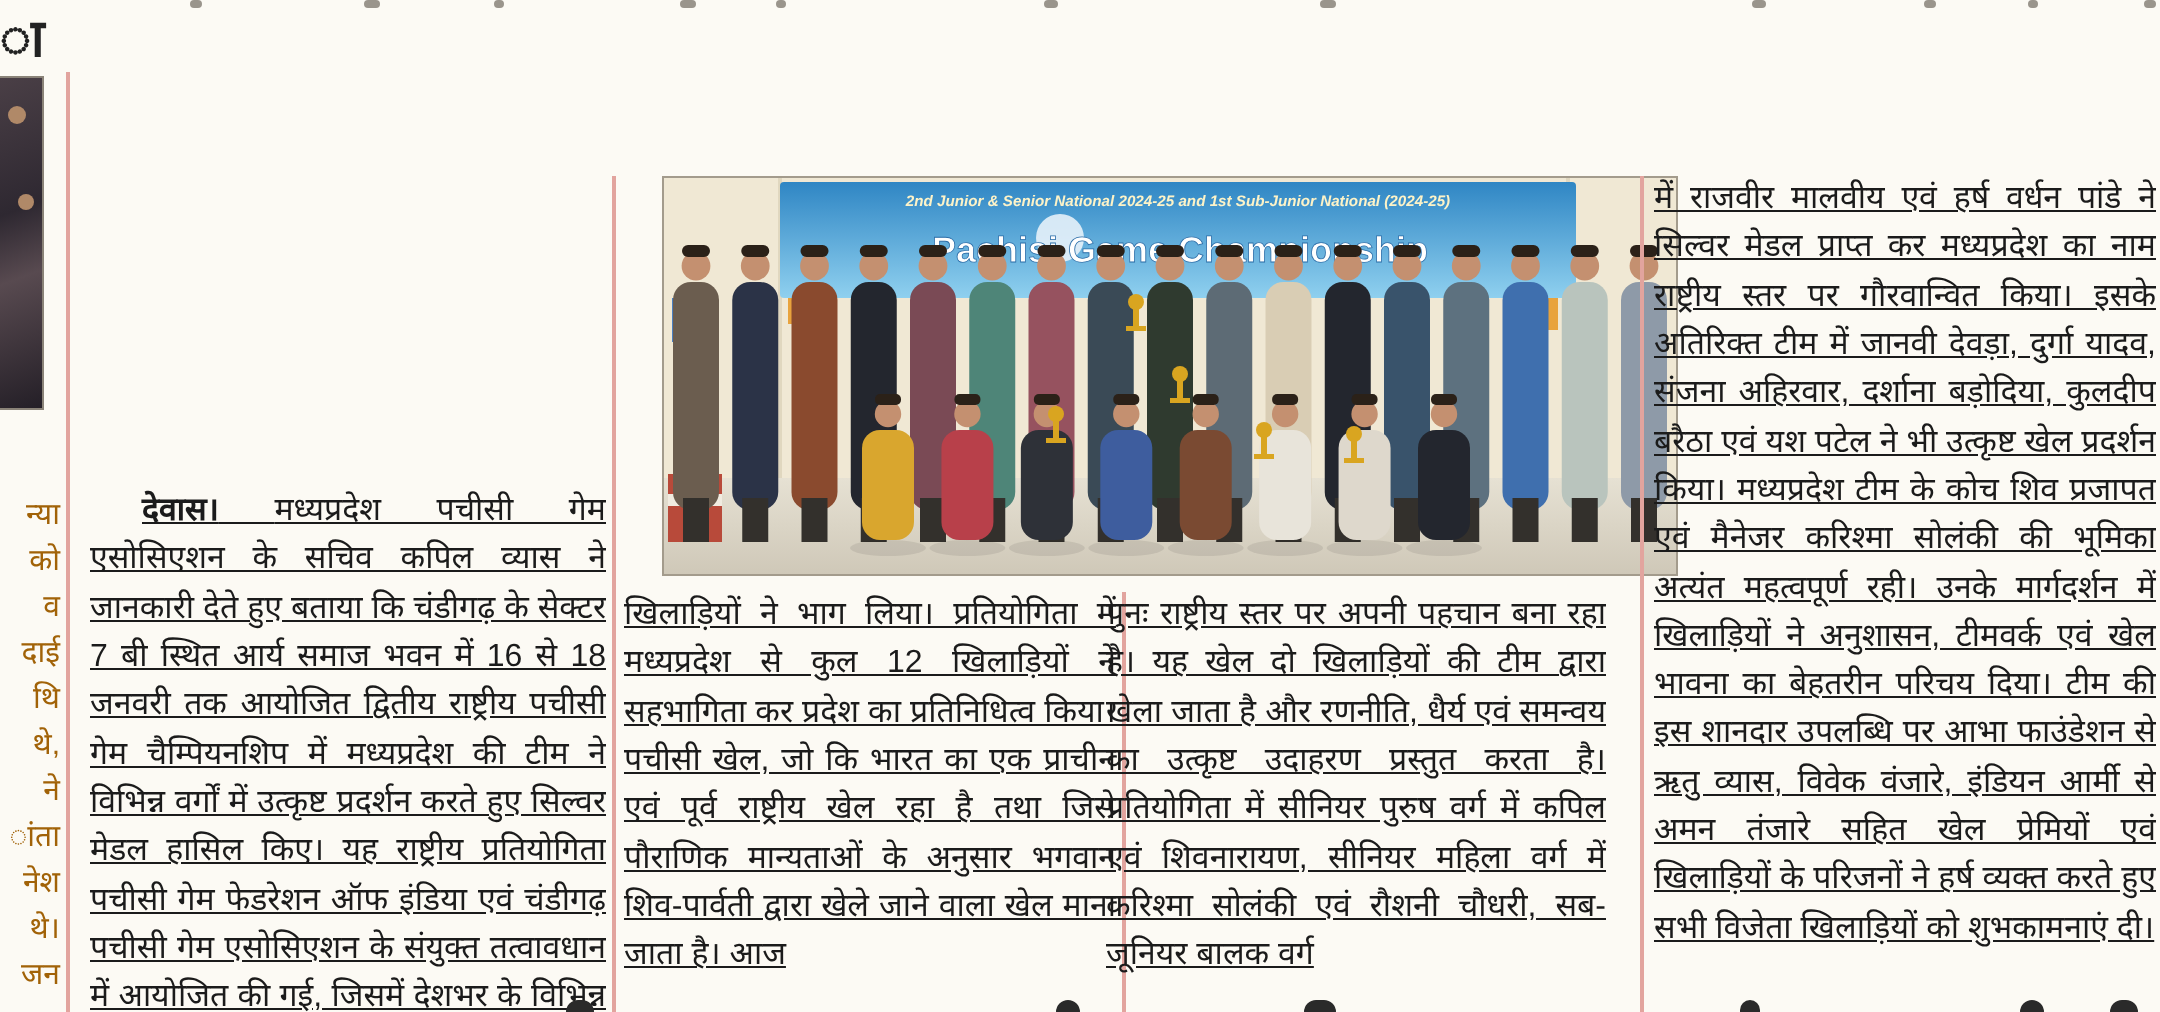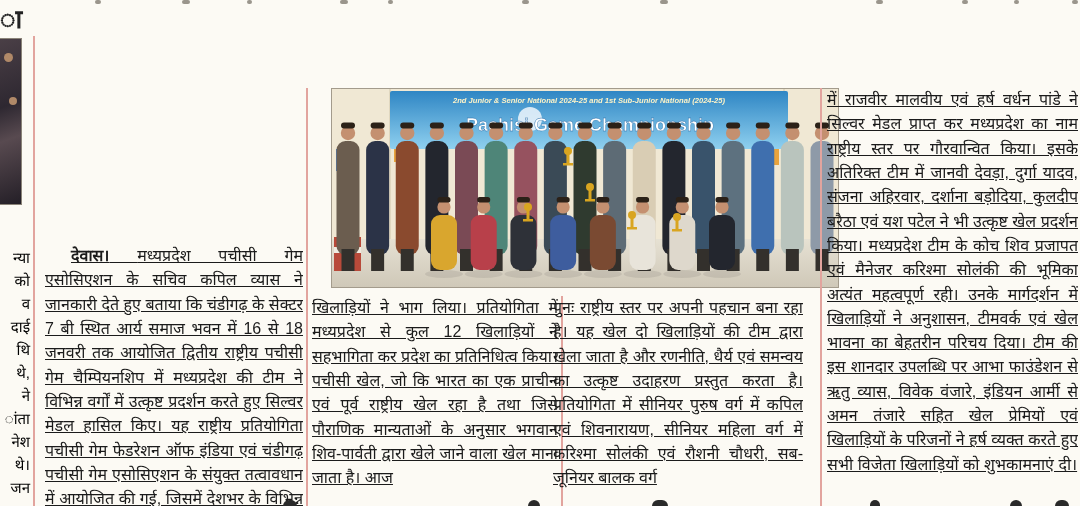--- a/index.html
+++ b/index.html
@@ -9,21 +9,21 @@
   
   #headline{left:44px;top:28px;width:1016px;height:56px;font-size:39px;font-weight:700;
             text-align:center;letter-spacing:-0.5px;color:#0e0e0e;white-space:nowrap;}
   
   #left-strip{left:0;top:0;width:34px;height:506px;}
   #strip-photo{position:absolute;left:0;top:38px;width:21px;height:165px;
                background:linear-gradient(160deg,#4a3f46 0%,#2e2831 40%,#584a50 60%,#241f27 100%);
                border:1px solid #8a8378;border-left:none;}
   #strip-photo .blob{position:absolute;border-radius:50%;background:#b08968;}
   #strip-headfrag{position:absolute;left:0;top:0;font-size:26px;font-weight:700;color:#222;}
-  .frag{width:30px;text-align:right;font-size:15px;line-height:23px;color:#000000;}
+  .frag{width:30px;text-align:right;font-size:15px;line-height:23px;color:#a16207;}
   #left-strip-fragments{position:absolute;left:0;top:246px;}
   .vrule{width:2px;background:#e2a49e;}
   
   .subhead{font-size:23px;font-weight:700;text-align:center;line-height:1.45;color:#111;}
   .col p{margin:0;text-align:justify;font-size:16px;line-height:1.52;}
   .col p.lead{text-indent:26px;}
   .col{overflow:hidden;text-decoration:underline;}
   b.dateline{font-weight:700;}
   
   #photo{left:312px;top:88px;width:506px;height:198px;border:1px solid #a39b8c;background:#ec4899;margin-left:19px;}

